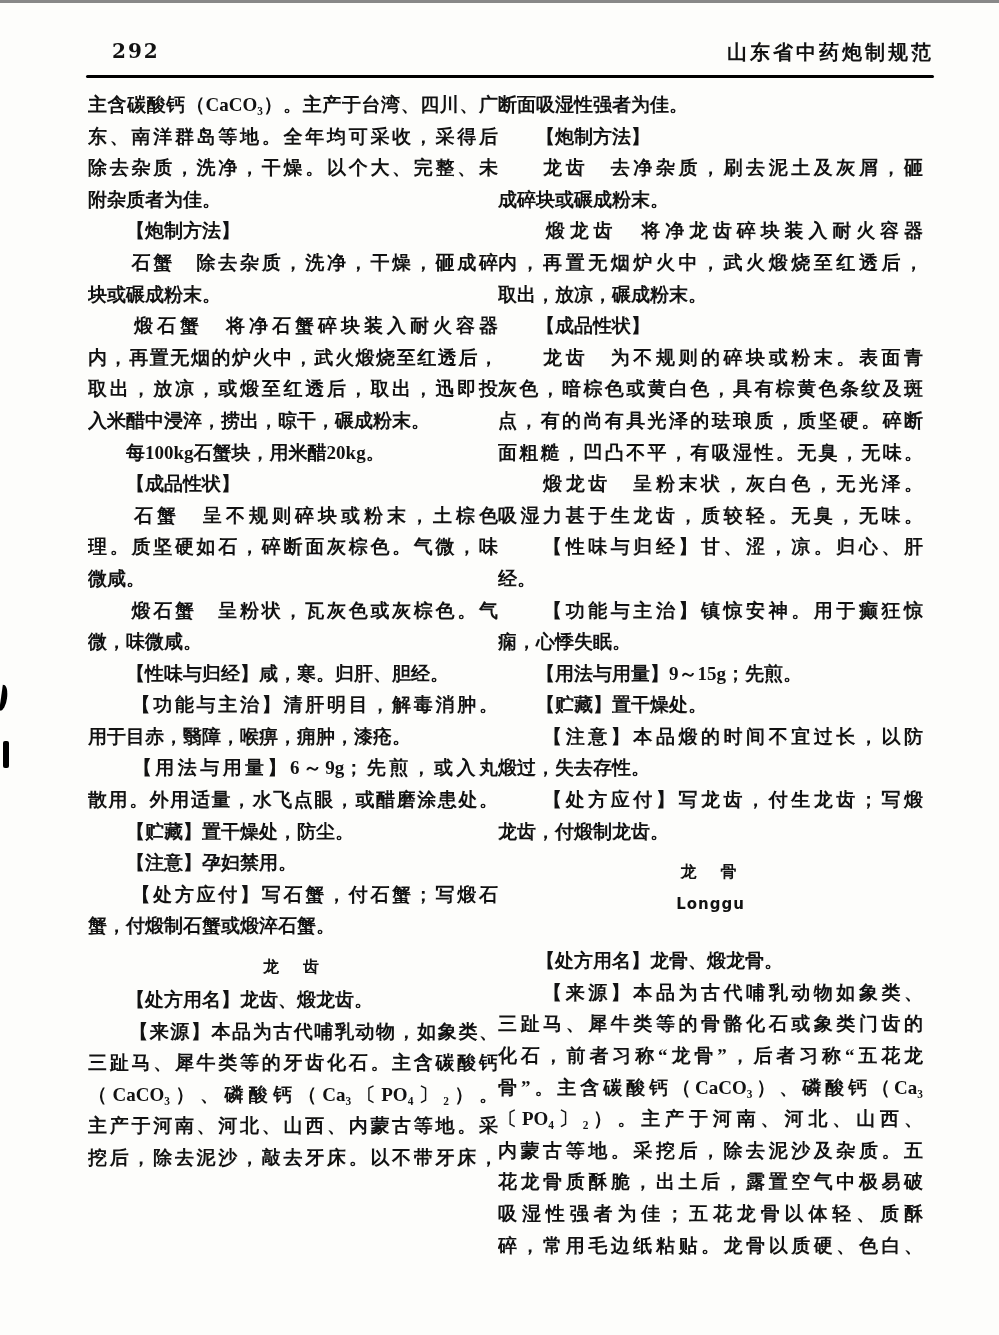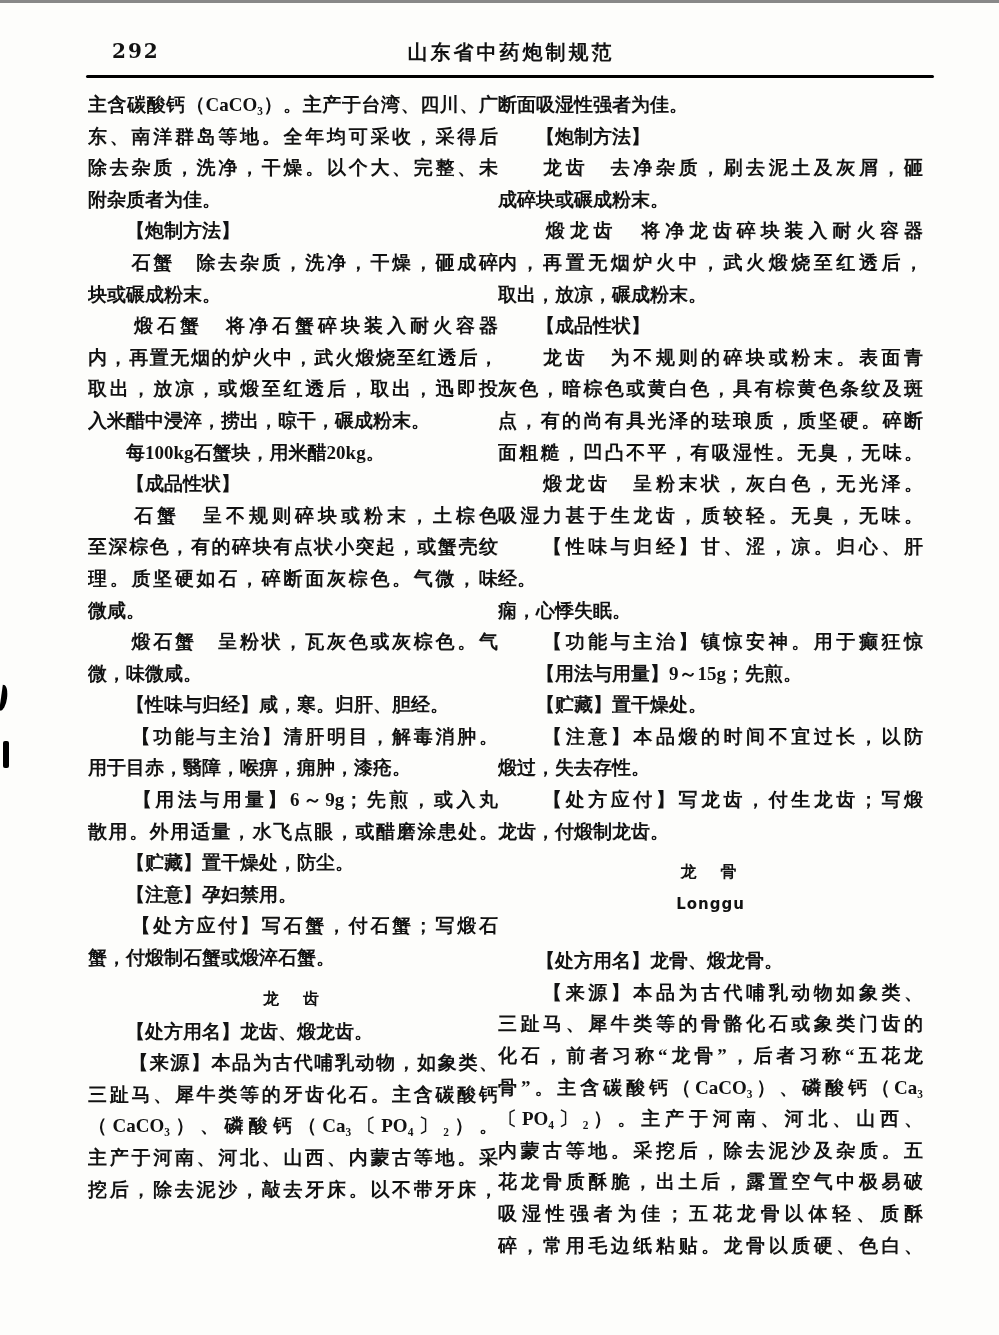--- a/index.html
+++ b/index.html
@@ -25,21 +25,21 @@
   .page-number {
     position: absolute;
     left: 24px;
     top: 0;
     font-size: 20px;
     letter-spacing: 2px;
     font-family: "DejaVu Serif", serif;
   }
   .header-title {
     width: 100%;
-    text-align: center;
+    text-align: right;
     font-size: 20px;
     letter-spacing: 3px;
   }
   .header-rule {
     position: absolute;
     top: 72px;
     left: 86px;
     width: 848px;
     height: 3px;
     background: #000;
@@ -117,21 +117,20 @@
           <div class="tline">　　【炮制方法】</div>
           <div class="tline fill">　　石蟹　除去杂质，洗净，干燥，砸成碎</div>
           <div class="tline">块或碾成粉末。</div>
           <div class="tline fill">　　煅石蟹　将净石蟹碎块装入耐火容器</div>
           <div class="tline fill">内，再置无烟的炉火中，武火煅烧至红透后，</div>
           <div class="tline fill">取出，放凉，或煅至红透后，取出，迅即投</div>
           <div class="tline">入米醋中浸淬，捞出，晾干，碾成粉末。</div>
           <div class="tline">　　每100kg石蟹块，用米醋20kg。</div>
           <div class="tline">　　【成品性状】</div>
           <div class="tline fill">　　石蟹　呈不规则碎块或粉末，土棕色</div>
-          <div class="tline fill">至深棕色，有的碎块有点状小突起，或蟹壳纹</div>
           <div class="tline fill">理。质坚硬如石，碎断面灰棕色。气微，味</div>
           <div class="tline">微咸。</div>
           <div class="tline fill">　　煅石蟹　呈粉状，瓦灰色或灰棕色。气</div>
           <div class="tline">微，味微咸。</div>
           <div class="tline">　　【性味与归经】咸，寒。归肝、胆经。</div>
           <div class="tline fill">　　【功能与主治】清肝明目，解毒消肿。</div>
           <div class="tline">用于目赤，翳障，喉痹，痈肿，漆疮。</div>
           <div class="tline fill">　　【用法与用量】6～9g；先煎，或入丸</div>
           <div class="tline fill">散用。外用适量，水飞点眼，或醋磨涂患处。</div>
           <div class="tline">　　【贮藏】置干燥处，防尘。</div>
@@ -165,22 +164,22 @@
           <div class="tline">取出，放凉，碾成粉末。</div>
           <div class="tline">　　【成品性状】</div>
           <div class="tline fill">　　龙齿　为不规则的碎块或粉末。表面青</div>
           <div class="tline fill">灰色，暗棕色或黄白色，具有棕黄色条纹及斑</div>
           <div class="tline fill">点，有的尚有具光泽的珐琅质，质坚硬。碎断</div>
           <div class="tline fill">面粗糙，凹凸不平，有吸湿性。无臭，无味。</div>
           <div class="tline fill">　　煅龙齿　呈粉末状，灰白色，无光泽。</div>
           <div class="tline fill">吸湿力甚于生龙齿，质较轻。无臭，无味。</div>
           <div class="tline fill">　　【性味与归经】甘、涩，凉。归心、肝</div>
           <div class="tline">经。</div>
+          <div class="tline fill">　　【功能与主治】镇惊安神。用于癫狂惊</div>
           <div class="tline">痫，心悸失眠。</div>
-          <div class="tline fill">　　【功能与主治】镇惊安神。用于癫狂惊</div>
           <div class="tline">　　【用法与用量】9～15g；先煎。</div>
           <div class="tline">　　【贮藏】置干燥处。</div>
           <div class="tline fill">　　【注意】本品煅的时间不宜过长，以防</div>
           <div class="tline">煅过，失去存性。</div>
           <div class="tline fill">　　【处方应付】写龙齿，付生龙齿；写煅</div>
           <div class="tline">龙齿，付煅制龙齿。</div>
         </div>
 
       <div class="sec-heading">
         <div class="sec-title">龙　骨</div>

